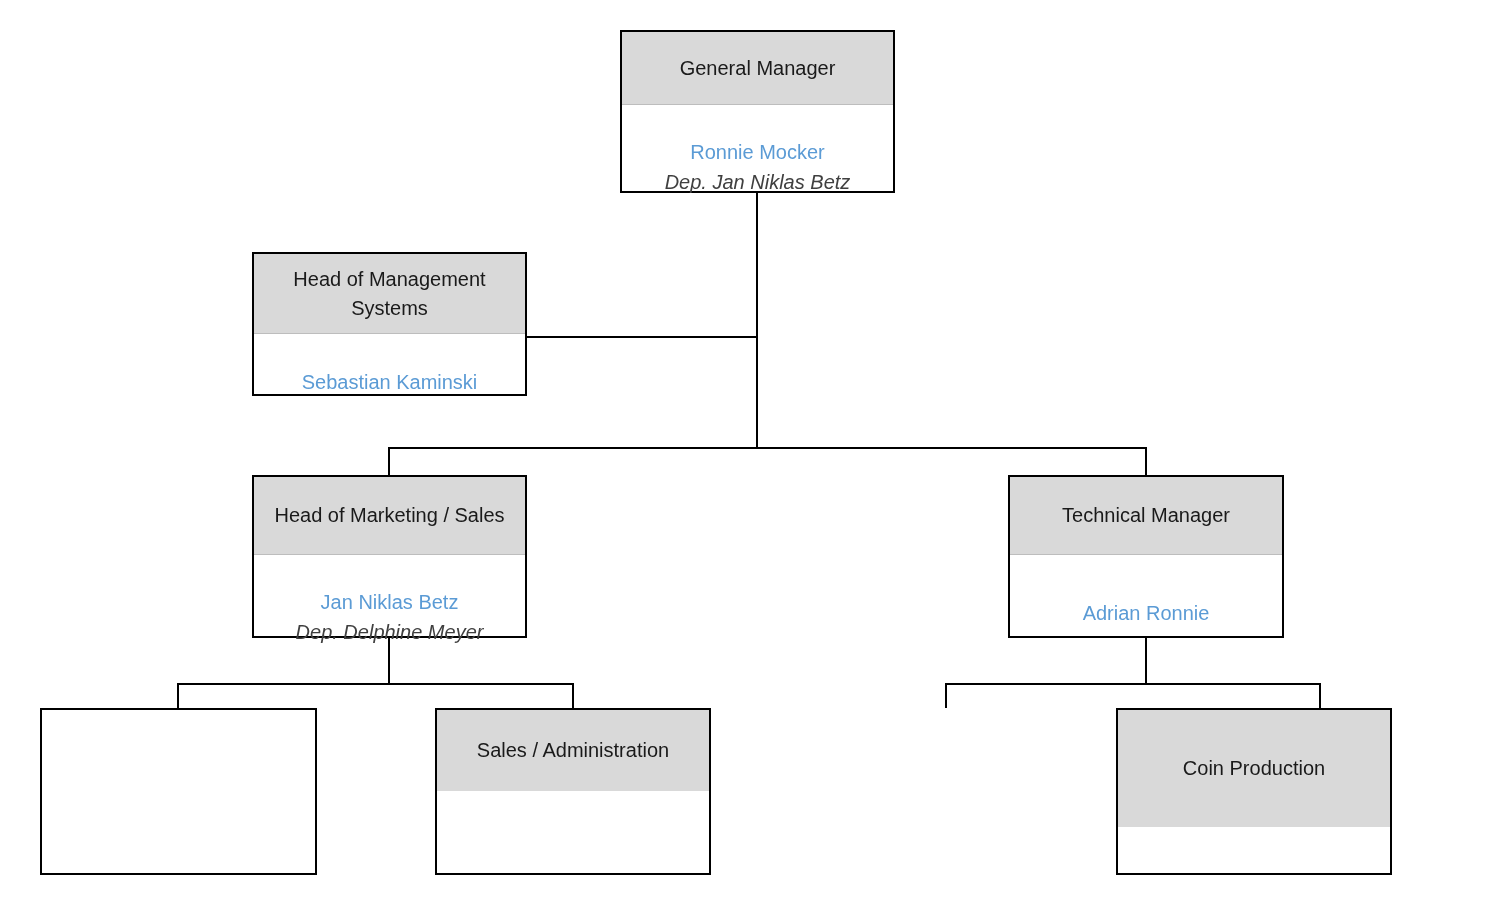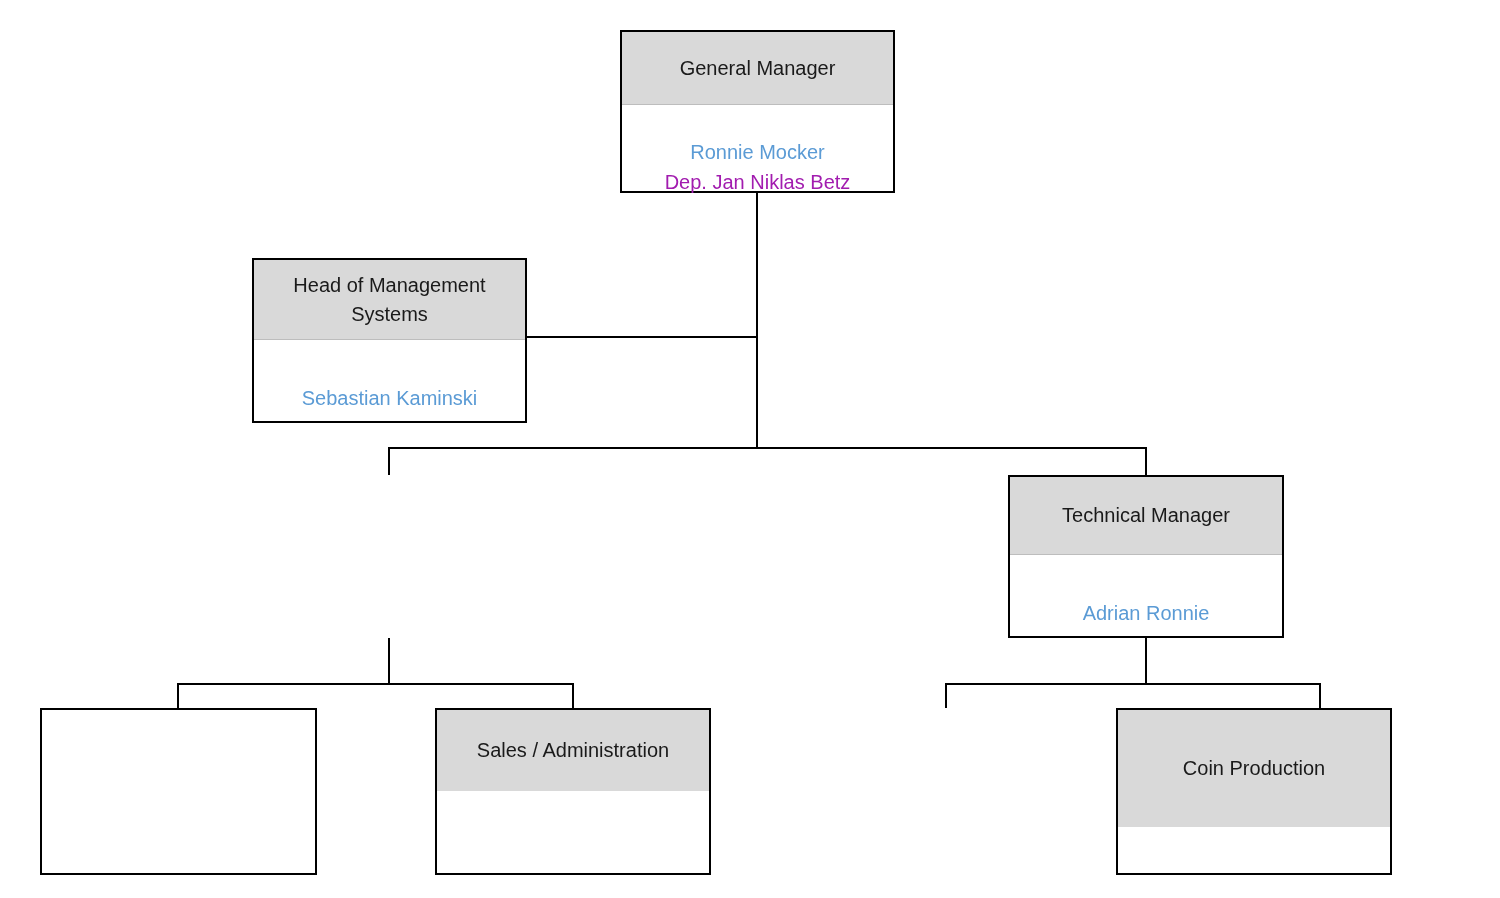--- a/index.html
+++ b/index.html
@@ -39,21 +39,21 @@
     flex-direction: column;
     align-items: center;
     justify-content: center;
     gap: 7px;
     font-size: 20px;
     text-align: center;
     padding: 0 10px;
     margin-top: 36px;
   }
   .person { color: #5b9bd5; }
-  .deputy { color: #a21caf; }
+  .deputy { color: #404040; font-style: italic; }
 
   .dept .node-header { border-bottom: none; }
   .dept .node-footer { flex: 0 0 46px; background: #ffffff; }
 
   .line { position: absolute; background: #000000; }
 </style>
 </head>
 <body>
 
 <div class="org-canvas">
@@ -85,27 +85,34 @@
   <div class="line" style="left:1319px; top:683px; width:2px; height:25px;"></div>
 
   <div class="node" style="left:620px; top:30px; width:275px; height:163px;">
     <div class="node-header" style="height:73px">General Manager</div>
     <div class="node-body">
       <div class="person">Ronnie Mocker</div>
       <div class="deputy">Dep. Jan Niklas Betz</div>
     </div>
   </div>
 
-  <div class="node" style="left:252px; top:258px; width:275px; height:165px;">
+  <div class="node" style="left:252px; top:252px; width:275px; height:144px;">
     <div class="node-header" style="height:80px">Head of Management Systems</div>
     <div class="node-body">
       <div class="person">Sebastian Kaminski</div>
     </div>
   </div>
 
+  <div class="node" style="left:252px; top:475px; width:275px; height:163px;">
+    <div class="node-header" style="height:78px">Head of Marketing / Sales</div>
+    <div class="node-body">
+      <div class="person">Jan Niklas Betz</div>
+      <div class="deputy">Dep. Delphine Meyer</div>
+    </div>
+  </div>
 
   <div class="node" style="left:1008px; top:475px; width:276px; height:163px;">
     <div class="node-header" style="height:78px">Technical Manager</div>
     <div class="node-body">
       <div class="person">Adrian Ronnie</div>
     </div>
   </div>
 
   <div class="node dept" style="left:40px; top:708px; width:277px; height:167px;">
     <div class="node-footer"></div>

